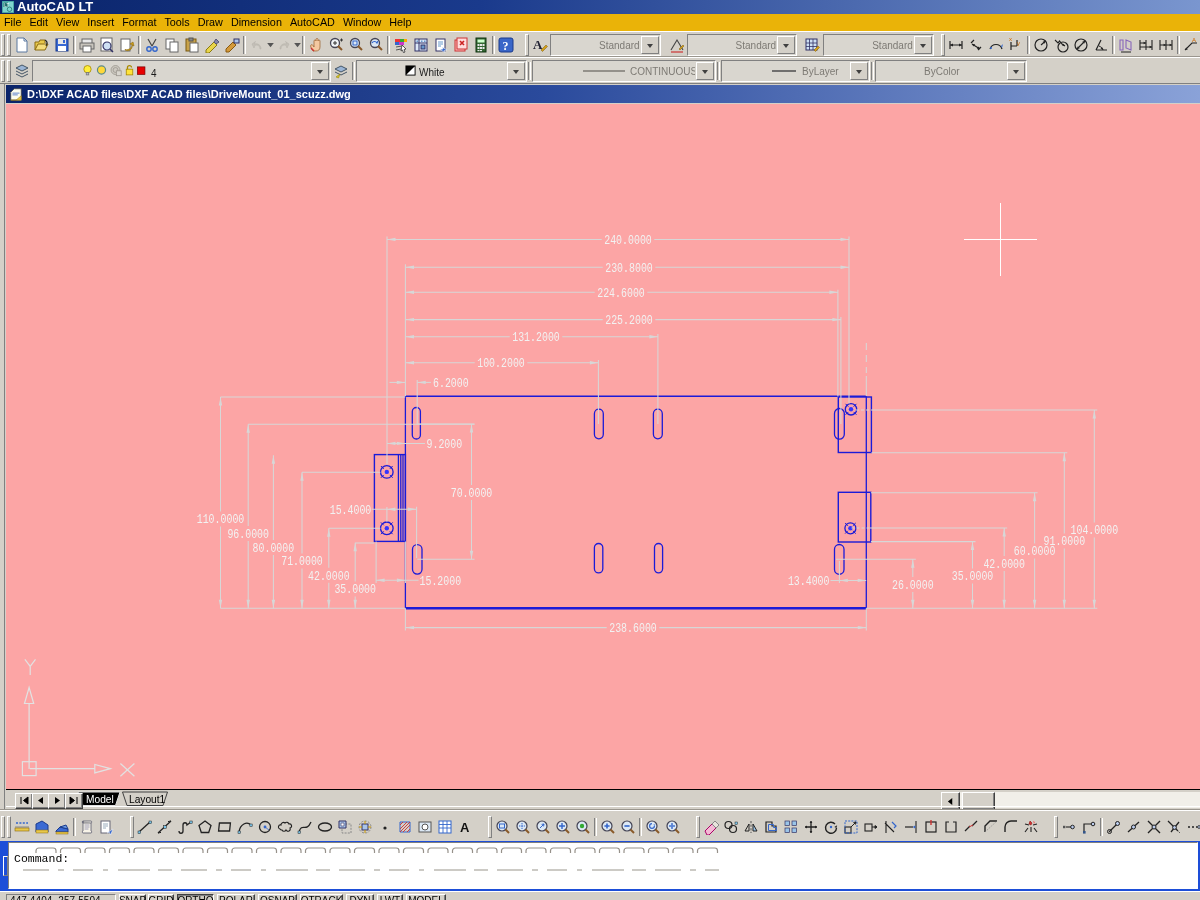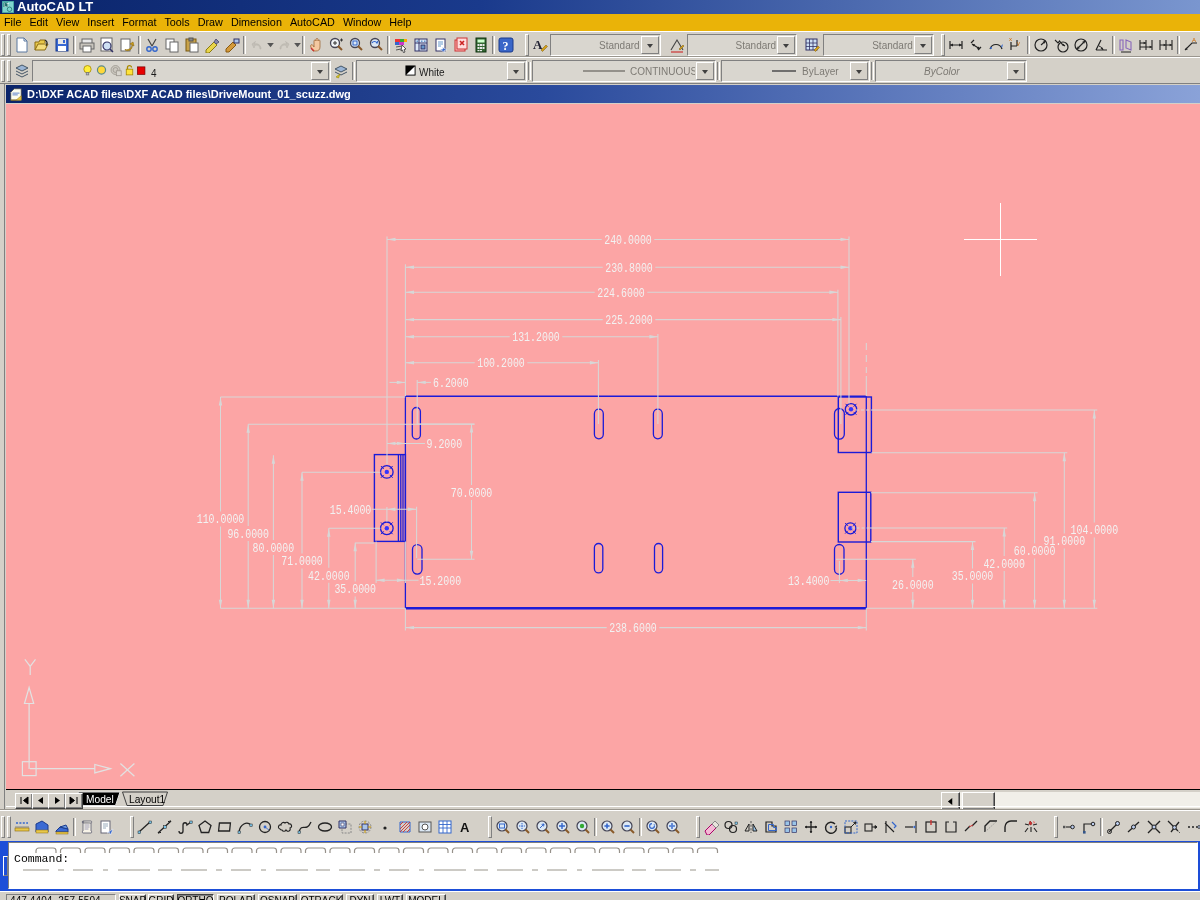--- a/index.html
+++ b/index.html
@@ -500,21 +500,21 @@
         <div class="combo-arrow"></div>
       </div>
       <div class="tsep"></div>
       <div class="combo" style="width: 103px;">
         <div class="cval gray"><svg style="width:28px;height:8px;margin-right:4px" viewBox="0 0 28 8">
             <line x1="2" y1="4" x2="26" y2="4" stroke="#555" stroke-width="1.6"></line>
           </svg><span>ByLayer</span></div>
         <div class="combo-arrow"></div>
       </div>
       <div class="tsep"></div>
-      <div class="combo" style="width: 106px; font-style: italic;">
+      <div class="combo" style="width: 106px;">
         <div class="cval gray"><span>ByColor</span></div>
         <div class="combo-arrow"></div>
       </div>
     </div>
 
   <div id="mdi-border" class="abs"></div>
   <div id="docwin" class="abs"></div>
   <div id="doctitle" class="abs">
     <svg id="doc-icon" viewBox="0 0 16 16">
       <polygon points="2,15 2,6 6,2 14,2 14,15" fill="#fdfdf0" stroke="#404040" stroke-width="0.8"></polygon>

